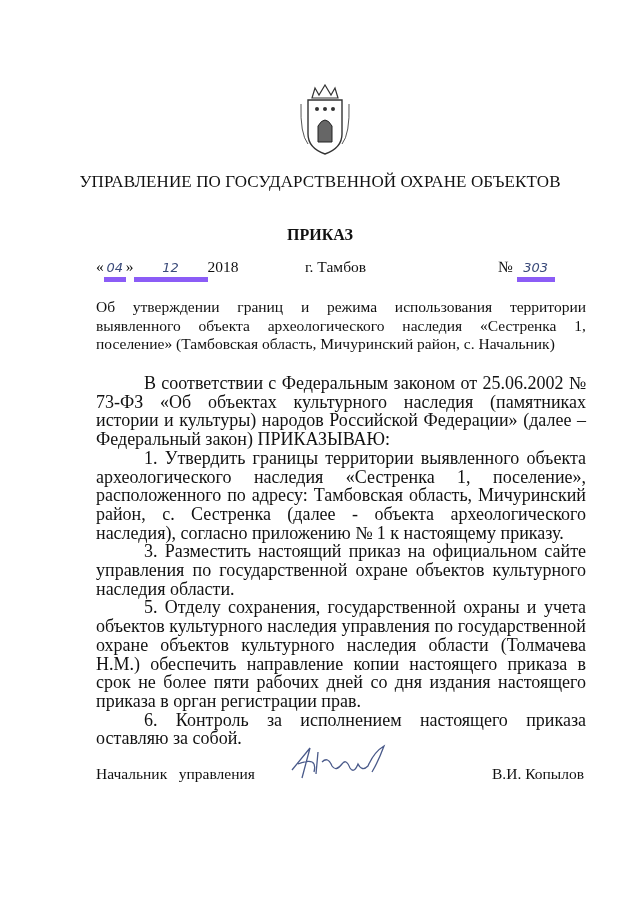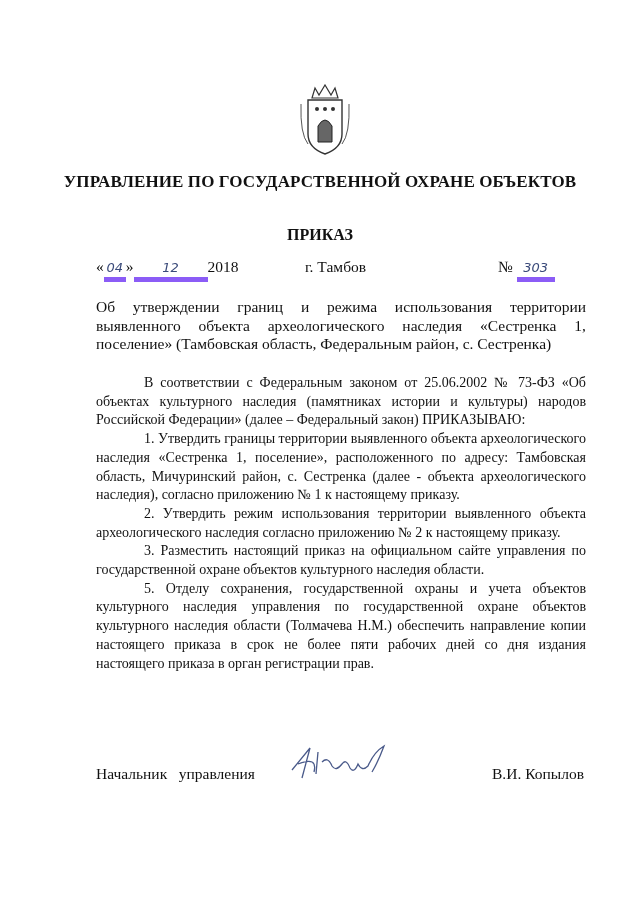--- a/index.html
+++ b/index.html
@@ -1,27 +1,27 @@
 <!DOCTYPE html>
 <html><head>
 <meta charset="utf-8">
 <style>
   html, body { margin: 0; padding: 0; background: #ffffff; }
   body { width: 640px; height: 905px; position: relative; overflow: hidden;
          font-family: "Liberation Serif", "DejaVu Serif", serif; color: #111; }
   .abs { position: absolute; }
   .emblem { left: 298px; top: 84px; width: 54px; height: 72px; }
-  .org { left: 60px; width: 520px; top: 172px; text-align: center; font-weight: bold;
+  .org { left: 60px; width: 520px; top: 172px; text-align: center; font-weight: normal;
          font-size: 17px; line-height: 20px; letter-spacing: 0.1px; }
   .order-title { left: 60px; width: 520px; top: 226px; text-align: center; font-weight: bold; font-size: 16px; }
   .meta { top: 258px; font-size: 15.5px; line-height: 18px; }
   .hand { font-family: "DejaVu Sans", sans-serif; font-style: italic; color: #3a4a7a; font-size: 13px; }
   .ul { border-bottom: 5px solid #8b5cf6; display: inline-block; text-align: center; }
   .subject { left: 96px; width: 490px; top: 298px; font-size: 15.5px; line-height: 18.5px; text-align: justify; }
-  .body { left: 96px; width: 490px; top: 374px; font-size: 14px; line-height: 18.7px; text-align: justify; }
+  .body { left: 96px; width: 490px; top: 374px; font-size: 18px; line-height: 18.7px; text-align: justify; }
   .body p { margin: 0; text-indent: 48px; }
   .body a { color: #111; text-decoration: underline; }
   .sig { top: 765px; font-size: 15.5px; }
 </style>
 </head>
 <body>
 
 <div class="abs emblem">
   <svg width="54" height="72" viewBox="0 0 54 72">
     <path d="M14 14 L17 4 L21 11 L27 1 L33 11 L37 4 L40 14 Z" fill="none" stroke="#333" stroke-width="1.2"></path>
@@ -42,28 +42,28 @@
 
 <div class="abs meta" style="left:96px;">
   <span>«</span><span class="ul hand" style="width:22px;">04</span><span>»</span><span class="ul hand" style="width:74px;">12</span><span>2018</span>
 </div>
 <div class="abs meta" style="left:305px;font-family:Liberation Serif, serif;">г. Тамбов</div>
 <div class="abs meta" style="left:498px;">
   <span>№</span>
   <span class="ul hand" style="width:38px;">303</span>
 </div>
 
-<div class="abs subject">Об утверждении границ и режима использования территории выявленного объекта археологического наследия «Сестренка 1, поселение»  (Тамбовская область, Федеральным район, с. Сестренка)</div>
+<div class="abs subject">Об утверждении границ и режима использования территории выявленного объекта археологического наследия «Сестренка 1, поселение»  (Тамбовская область, Мичуринский район, с. Начальник)</div>
 
 <div class="abs body">
   <p>В соответствии с Федеральным законом от 25.06.2002 № 73-ФЗ «Об объектах культурного наследия (памятниках истории и культуры) народов Российской Федерации» (далее – Федеральный закон) ПРИКАЗЫВАЮ:</p>
   <p>1. Утвердить границы территории выявленного объекта археологического наследия «Сестренка 1, поселение», расположенного по адресу: Тамбовская область, Мичуринский район, с. Сестренка (далее - объекта археологического наследия), согласно приложению № 1 к настоящему приказу.</p>
-  <p>2. Утвердить режим использования территории выявленного объекта археологического наследия согласно приложению № 2 к настоящему приказу.</p>
   <p>3. Разместить настоящий приказ на официальном сайте управления по государственной охране объектов культурного наследия области.</p>
   <p>5. Отделу сохранения, государственной охраны и учета объектов культурного наследия управления по государственной охране объектов культурного наследия области (Толмачева Н.М.) обеспечить направление копии настоящего приказа в срок не более пяти рабочих дней со дня издания настоящего приказа в орган регистрации прав.</p>
+  <p>6. Контроль за исполнением настоящего приказа оставляю за собой.</p>
 </div>
 
 <div class="abs sig" style="left:96px; white-space:pre;">Начальник   управления</div>
 <div class="abs" style="left:288px; top:742px;">
   <svg width="110" height="40" viewBox="0 0 110 40">
     <path d="M4 28 L22 6 L14 36 M10 22 Q30 14 26 30 M30 10 L28 32 M34 20 Q40 14 44 24 Q48 30 54 22 Q58 16 62 26 Q66 32 70 22 Q74 30 80 24 Q86 10 96 4 Q90 20 84 30" fill="none" stroke="#4a5a8a" stroke-width="1.3"></path>
   </svg>
 </div>
 <div class="abs sig" style="left:492px;">В.И. Копылов</div>
 

